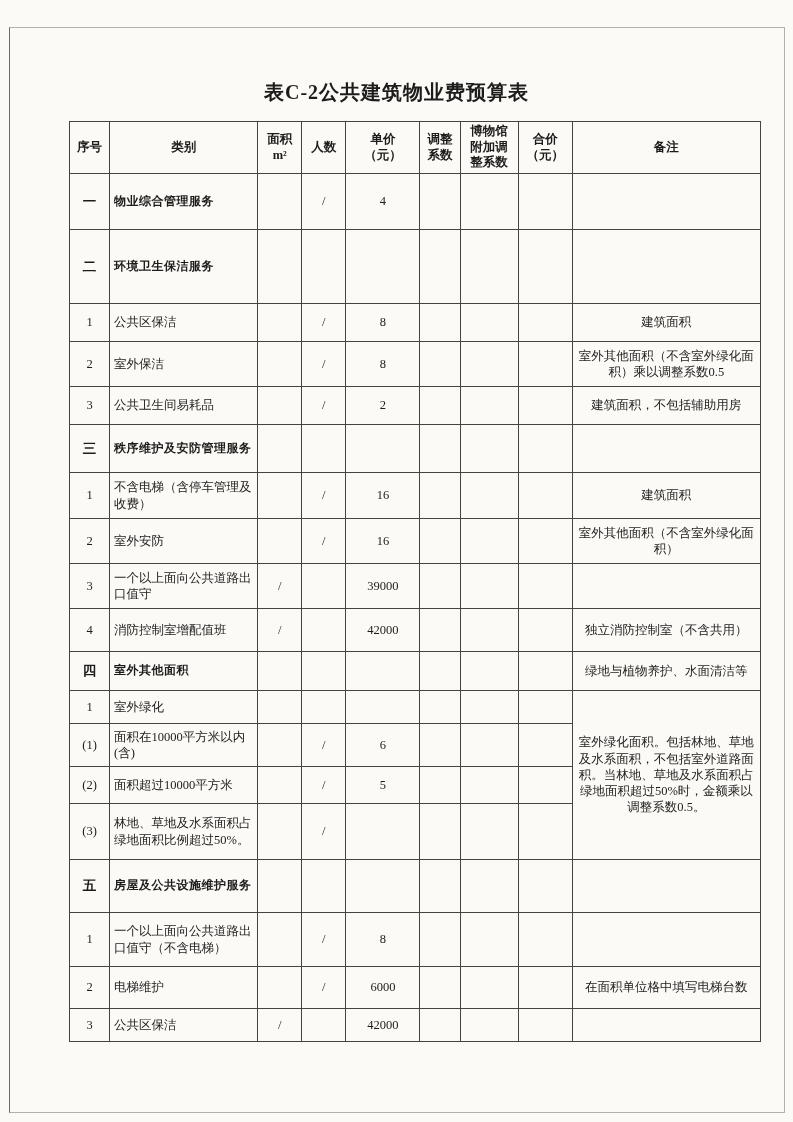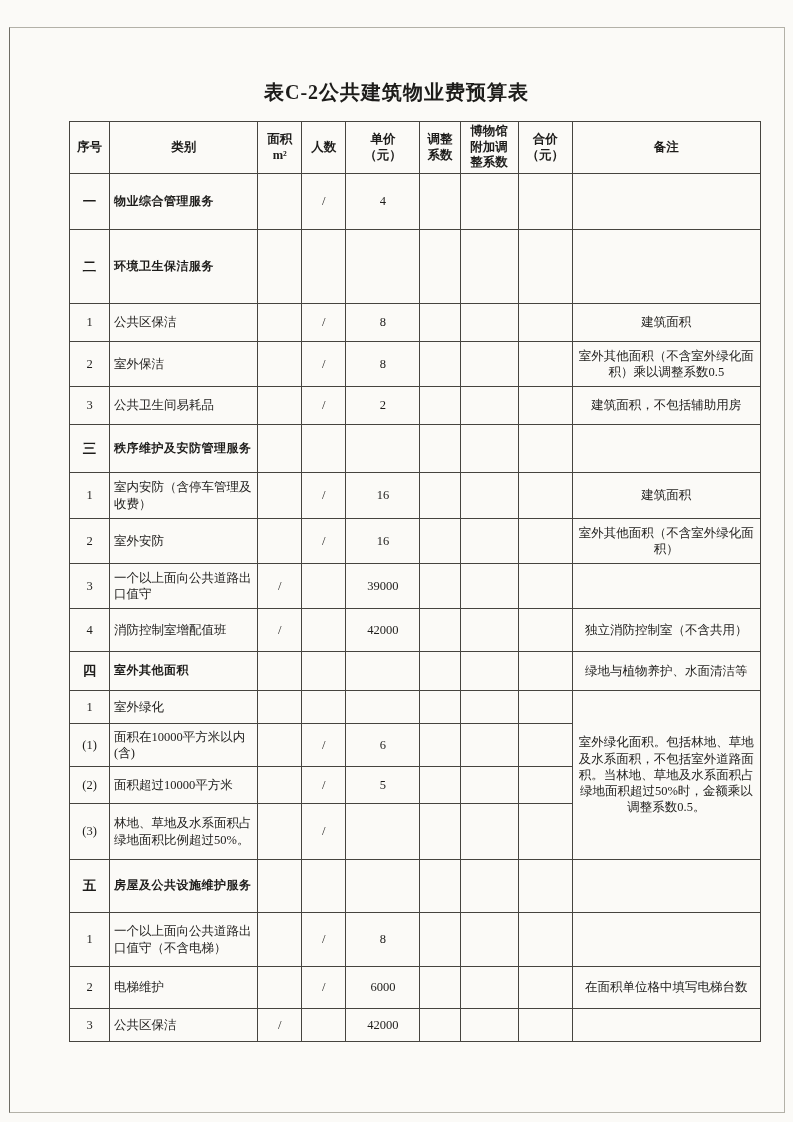--- a/index.html
+++ b/index.html
@@ -149,21 +149,21 @@
           <td class="col-2"></td>
           <td class="col-3"></td>
           <td class="col-4"></td>
           <td class="col-5"></td>
           <td class="col-6"></td>
           <td class="col-7"></td>
           <td class="col-8"></td>
         </tr>
         <tr style="height: 46px;">
           <td class="col-0">1</td>
-          <td class="col-1">室内安防（含停车管理及收费）</td>
+          <td class="col-1">不含电梯（含停车管理及收费）</td>
           <td class="col-2"></td>
           <td class="col-3">/</td>
           <td class="col-4">16</td>
           <td class="col-5"></td>
           <td class="col-6"></td>
           <td class="col-7"></td>
           <td class="col-8">建筑面积</td>
         </tr>
         <tr style="height: 45px;">
           <td class="col-0">2</td>

